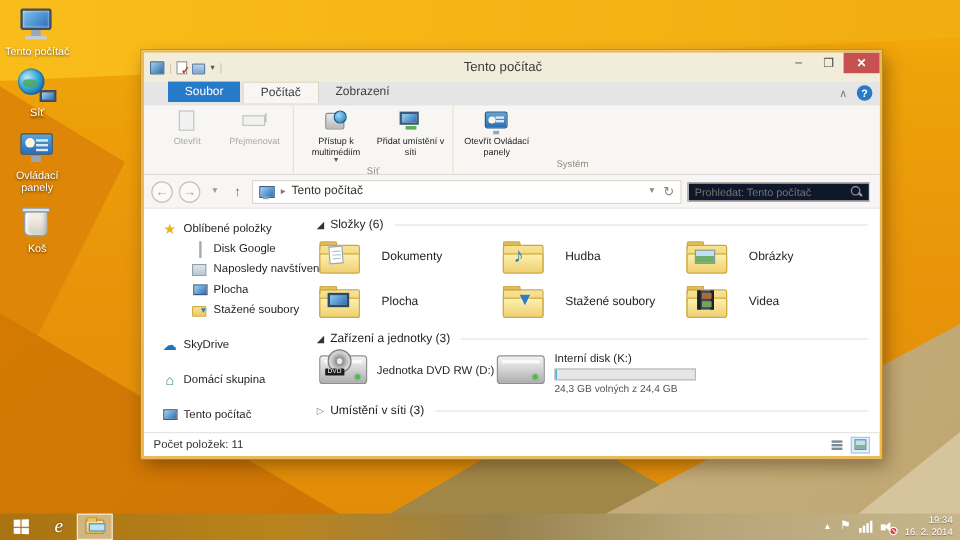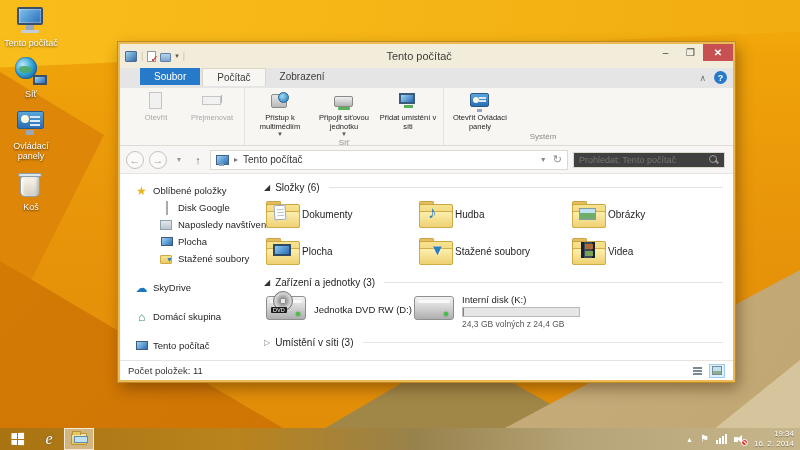--- a/index.html
+++ b/index.html
@@ -109,21 +109,21 @@
             display:flex; align-items:center; justify-content:center; background:#fbfaf8; }
   .navplain { color:#6a6a6a; font-size:11px; width:14px; text-align:center; }
   .addressbox { flex:1; height:20px; background:#fff; border:1px solid #ddd9d1; display:flex; align-items:center;
                 padding:0 5px; gap:5px; font-size:10px; color:#333; }
   .mini-pc { width:13px; height:10px; position:relative; flex:none; }
   .mini-pc::before { content:""; position:absolute; left:0; top:0; width:11px; height:8px; border:1px solid #40608a;
                      background:linear-gradient(135deg,#9fd4f2,#2a6db6); }
   .mini-pc::after { content:""; position:absolute; left:3px; bottom:-1px; width:5px; height:2px; background:#8fa3b4; }
   .crumb-sep { color:#777; font-size:8px; }
   .addr-right { margin-left:auto; display:flex; align-items:center; gap:6px; color:#8a8a8a; }
-  .searchbox { width:152px; height:16px; background:#404040; border:1px solid #ddd9d1; display:flex; align-items:center;
+  .searchbox { width:152px; height:16px; background:#0f172a; border:1px solid #ddd9d1; display:flex; align-items:center;
                padding:0 5px; flex:none; }
   .searchbox input { border:none; outline:none; flex:1; font-size:9px; color:#8a8a8a; font-family:"Liberation Sans",sans-serif; background:transparent; }
   .mag { width:10px; height:10px; position:relative; flex:none; }
   .mag::before { content:""; position:absolute; left:0; top:0; width:6px; height:6px; border:1.5px solid #9a9a9a; border-radius:50%; }
   .mag::after { content:""; position:absolute; left:6px; top:6px; width:4px; height:1.5px; background:#9a9a9a; transform:rotate(45deg); }
 
   .main { flex:1; display:flex; overflow:hidden; background:#fff; }
   .sidebar { width:132px; flex:none; padding-top:8px; font-size:9.5px; color:#1e1e1e; }
   .side-item { display:flex; align-items:center; gap:5px; padding:2.5px 4px 2.5px 15px; cursor:pointer; white-space:nowrap; }
   .side-child { padding-left:40px; }
@@ -136,21 +136,21 @@
   .w-fold { width:12px; height:9px; background:linear-gradient(180deg,#f7e391,#eac963); border:1px solid #cfa943; border-radius:1px; margin-top:2px; position:relative; }
   .w-fold::after { content:"▼"; position:absolute; right:-2px; bottom:-3px; font-size:7px; color:#2d7dc1; }
   .cloud { color:#1c74bc; font-size:12px; }
   .house { color:#3a8a5f; font-size:12px; }
 
   .content { flex:1; padding:6px 10px 0 12px; overflow:hidden; }
   .sec-head { display:flex; align-items:center; gap:5px; font-size:10px; color:#1e1e1e; margin-top:2px; }
   .sec-head .tri { font-size:8px; color:#333; }
   .sec-head .rule { flex:1; border-top:1px solid #e3e3e3; margin-left:4px; }
   .tiles { display:grid; grid-template-columns:repeat(3,1fr); margin-top:3px; }
-  .tile { display:flex; align-items:center; gap:2px; height:37px; cursor:pointer; padding-left:2px; }
+  .tile { display:flex; align-items:center; gap:18px; height:37px; cursor:pointer; padding-left:2px; }
 
   .fo { position:relative; width:34px; height:27px; flex:none; }
   .fo .back { position:absolute; left:0; top:0; width:15px; height:7px; background:#e3bd5e; border:1px solid #c9a243; border-bottom:none; border-radius:2px 2px 0 0; }
   .fo .body { position:absolute; left:0; top:3px; width:34px; height:24px; background:linear-gradient(180deg,#f7e391,#e9c75f); border:1px solid #cba53f; border-radius:2px; }
   .fo .front { position:absolute; left:0; bottom:0; width:34px; height:17px; background:linear-gradient(180deg,#fcf0ae,#efd072); border:1px solid #d2ac45; border-radius:2px 2px 2px 2px; }
   .ov { position:absolute; z-index:2; }
   .ov-doc { left:8px; top:4px; width:12px; height:15px; background:#fff; border:1px solid #9aa5ad; transform:rotate(-4deg); box-shadow:inset 0 3px 0 #fff; }
   .ov-doc::after { content:""; position:absolute; left:2px; top:3px; width:7px; height:1px; background:#b9c3cb; box-shadow:0 3px 0 #b9c3cb,0 6px 0 #b9c3cb; }
   .ov-note { left:9px; top:2px; color:#2d7dc1; font-size:17px; font-weight:bold; }
   .ov-mon { left:7px; top:6px; width:18px; height:12px; border:2px solid #2f4a66; background:linear-gradient(135deg,#8cc9ef,#2a6db6); }
@@ -303,27 +303,20 @@
 
       <div class="rgroup">
         <div class="rbuttons">
           <div class="rbtn" style="width:62px">
             <div class="bicon">
                 <div class="ic-media"></div>
               </div>
             <span>Přístup k multimédiím</span>
               <span class="drop">▼</span>
           </div>
-          <div class="rbtn" style="width:66px">
-            <div class="bicon">
-                <div class="ic-netdrive"></div>
-              </div>
-            <span>Připojit síťovou jednotku</span>
-              <span class="drop">▼</span>
-          </div>
           <div class="rbtn" style="width:62px">
             <div class="bicon">
                 <div class="ic-netpc"></div>
               </div>
             <span>Přidat umístění v síti</span>
           </div>
         </div>
         <div class="glabel">Síť</div>
       </div>
 

